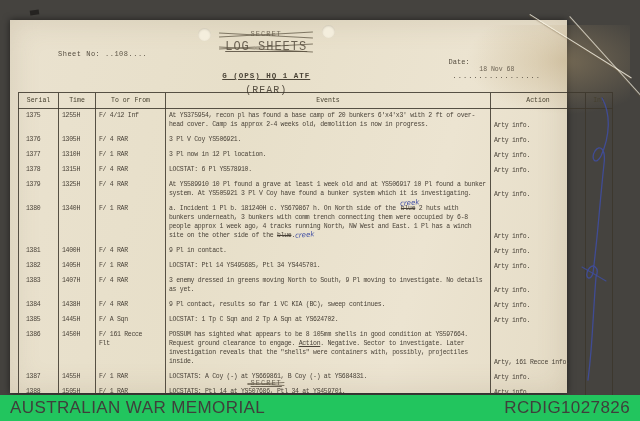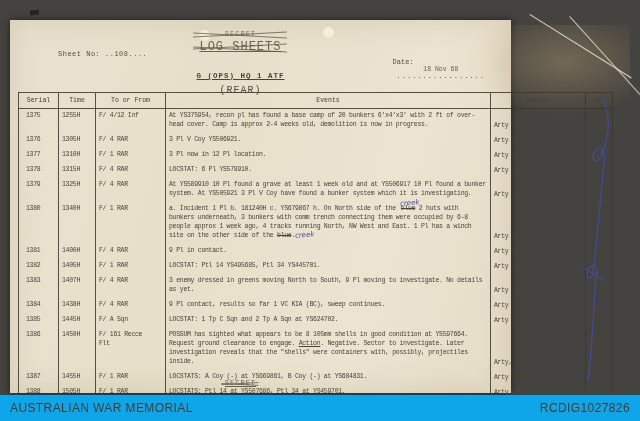--- a/index.html
+++ b/index.html
@@ -1,20 +1,20 @@
 <!DOCTYPE html>
 <html><head>
 <meta charset="utf-8">
 <style>
   html,body{margin:0;padding:0;background:#45433f;}
   .stage{position:relative;width:640px;height:421px;background:#45433f;overflow:hidden;
          font-family:"Liberation Mono","DejaVu Sans Mono",monospace;}
   .corner-mark{position:absolute;left:30px;top:10px;width:9px;height:5px;background:#1e1d1b;transform:rotate(-8deg);opacity:.8;}
   
-  .paper{position:absolute;left:10px;top:20px;width:501px;height:373px;
+  .paper{position:absolute;left:10px;top:20px;width:557px;height:373px;
          background:linear-gradient(105deg,#eae2cf 0%,#e7dfc9 38%,#ece4d1 72%,#e5dcc6 100%);
          box-shadow:0 0 7px rgba(0,0,0,.55), inset 0 0 30px rgba(120,100,70,.18);}
   .hole{position:absolute;width:13px;height:13px;border-radius:50%;background:#f4eedd;
         box-shadow:inset 0 1px 2px rgba(90,80,60,.25);}
   .hole-1{left:188px;top:8px;}
   .hole-2{left:312px;top:5px;}
   .stain{position:absolute;left:455px;top:5px;width:165px;height:90px;
          background:radial-gradient(ellipse at 60% 40%,rgba(185,160,115,.40),rgba(185,160,115,0) 70%);}
   .crease{position:absolute;left:520px;top:-6px;width:120px;height:1px;
           background:rgba(250,245,230,.8);box-shadow:0 1px 1px rgba(120,100,70,.4);transform:rotate(32deg);transform-origin:left top;}
@@ -50,23 +50,23 @@
   td.c-action{vertical-align:bottom;padding-bottom:3px;}
   .seg-s{text-decoration:line-through;}
   .seg-u{text-decoration:underline;}
   .seg-h,.seg-hr{color:#3f4da3;font-style:italic;font-size:7px;letter-spacing:0;
      font-family:"DejaVu Sans",sans-serif;display:inline-block;transform:rotate(-4deg);}
   .seg-hr{position:relative;top:-5px;margin-right:-19px;margin-left:1px;}
   .footer-clsf{position:absolute;left:46%;bottom:6px;transform:translateX(-50%);
      font-size:7px;color:#6b6253;text-decoration:underline;letter-spacing:1px;position:absolute;}
   .pen{position:absolute;left:0;top:0;pointer-events:none;}
   
-  .awm-bar{position:absolute;left:0;right:0;bottom:0;height:26px;background:#0ea5e9;
+  .awm-bar{position:absolute;left:0;right:0;bottom:0;height:26px;background:#22c55e;
      display:flex;align-items:center;justify-content:space-between;padding:0 10px;
-     font-family:"Liberation Sans","DejaVu Sans",sans-serif;font-size:12px;color:#3f3f3b;letter-spacing:.4px;}
+     font-family:"Liberation Sans","DejaVu Sans",sans-serif;font-size:17px;color:#3f3f3b;letter-spacing:.4px;}
 </style>
 </head>
 <body>
 
 <div class="stage">
   <div class="corner-mark"></div>
 
   <div class="paper">
     <div class="stain"></div>
     <div class="crease"></div>

